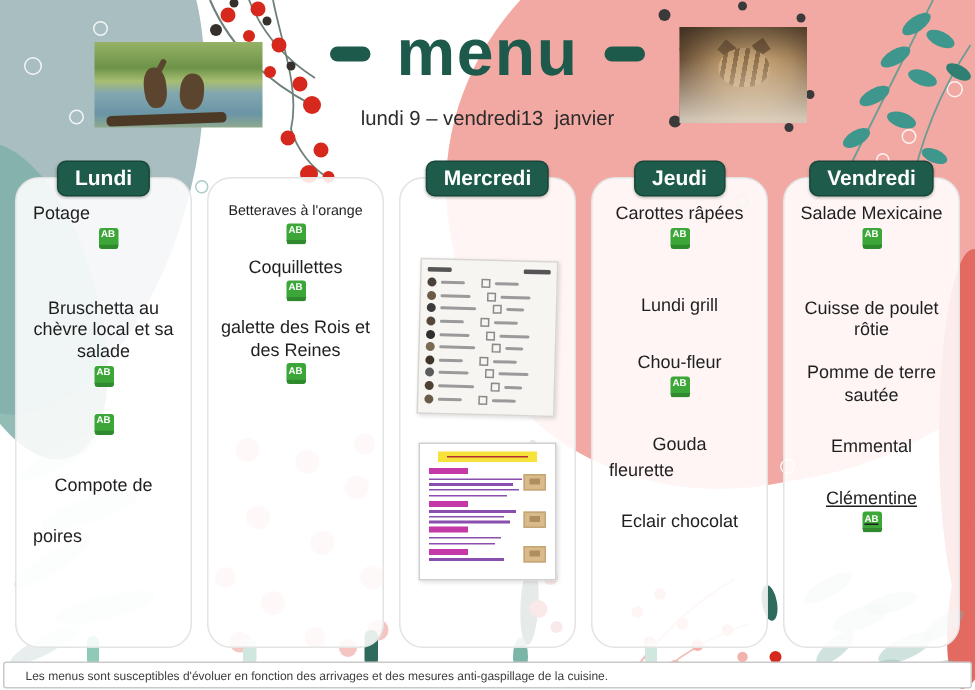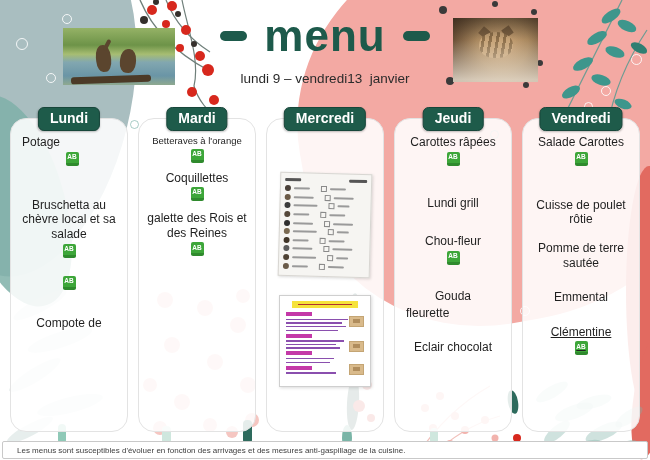--- a/index.html
+++ b/index.html
@@ -277,23 +277,25 @@
           </div>
         </div>
         <div class="item" style="margin-top: 18px;">
           <div class="badge-row">
             <span class="badge-ab">AB</span>
           </div>
         </div>
         <div class="item" style="margin-top: 26px;">
           <div>Compote de</div>
         </div>
+        <div class="item left" style="margin-top: 20px;">
+          <div>poires</div>
+        </div>
       </div>
       <div class="card">
-        <div class="pill">Mardi</div>
         <div class="item small">
           <div>Betteraves à l'orange</div>
           <div class="badge-row">
             <span class="badge-ab">AB</span>
           </div>
         </div>
         <div class="item" style="margin-top: 8px;">
           <div>Coquillettes</div>
           <div class="badge-row">
             <span class="badge-ab">AB</span>
@@ -430,21 +432,21 @@
         <div class="item left" style="margin-top: 2px;">
           <div>fleurette</div>
         </div>
         <div class="item" style="margin-top: 20px;">
           <div>Eclair chocolat</div>
         </div>
       </div>
       <div class="card">
         <div class="pill">Vendredi</div>
         <div class="item">
-          <div>Salade Carottes</div>
+          <div>Salade Mexicaine</div>
           <div class="badge-row">
             <span class="badge-ab">AB</span>
           </div>
         </div>
         <div class="item" style="margin-top: 32px;">
           <div>Cuisse de poulet rôtie</div>
         </div>
         <div class="item" style="margin-top: 14px;">
           <div>Pomme de terre sautée</div>
         </div>

